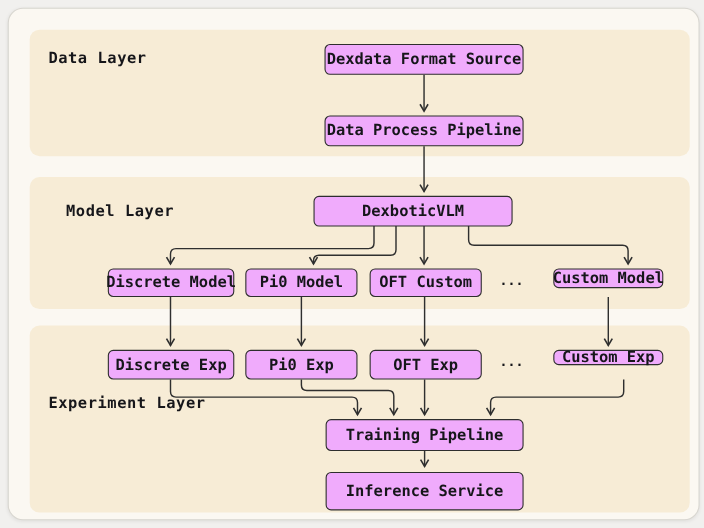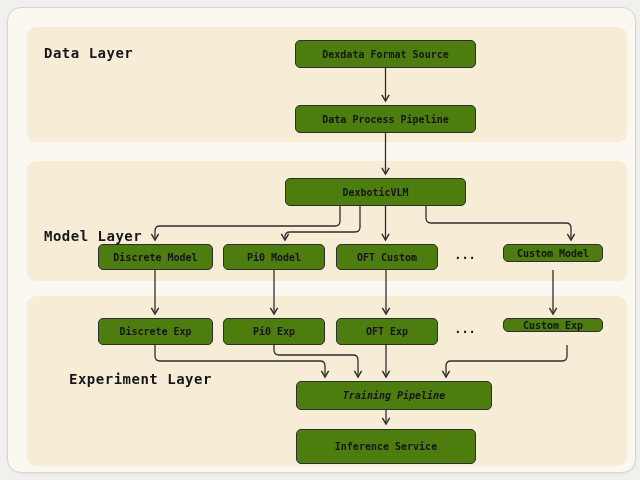--- a/index.html
+++ b/index.html
@@ -34,59 +34,59 @@
   .p3 { left: 19px; top: 288px; width: 600px; height: 170px; }
   .layer-label {
     position: absolute;
     font-size: 14px;
     font-weight: bold;
     letter-spacing: 0.5px;
     color: #16161a;
     white-space: nowrap;
   }
   .l1 { left: 36px; top: 37px; }
-  .l2 { left: 36px; top: 176px; margin-top: 44px; }
-  .l3 { left: 36px; top: 363px; margin-left: 25px; }
+  .l2 { left: 52px; top: 176px; }
+  .l3 { left: 36px; top: 351px; }
   .edges {
     position: absolute;
     left: 0; top: 0;
     width: 640px; height: 480px;
     pointer-events: none;
   }
   .edges path.edge {
     fill: none;
     stroke: #2f2f2f;
     stroke-width: 1.3;
   }
   .node {
     position: absolute;
     box-sizing: border-box;
-    background: #4d7c0f;
+    background: #f0abfc;
     border: 1.5px solid #2e2e2e;
     border-radius: 5px;
     display: flex;
     align-items: center;
     justify-content: center;
-    font-size: 10px;
+    font-size: 14px;
     font-weight: 600;
     color: #16161a;
     white-space: nowrap;
   }
   .n-dexdata      { left: 287px; top: 32px;  width: 181px; height: 28px; }
   .n-dataprocess  { left: 287px; top: 97px;  width: 181px; height: 28px; }
   .n-vlm          { left: 277px; top: 170px; width: 181px; height: 28px; text-align: right; }
   .n-discrete-m   { left: 90px;  top: 236px; width: 115px; height: 26px; }
   .n-pi0-m        { left: 215px; top: 236px; width: 102px; height: 26px; text-align: right; }
   .n-oft-m        { left: 328px; top: 236px; width: 102px; height: 26px; }
   .n-custom-m     { left: 495px; top: 236px; width: 100px; height: 18px; }
   .n-discrete-e   { left: 90px;  top: 310px; width: 115px; height: 27px; }
   .n-pi0-e        { left: 215px; top: 310px; width: 102px; height: 27px; }
   .n-oft-e        { left: 328px; top: 310px; width: 102px; height: 27px; }
   .n-custom-e     { left: 495px; top: 310px; width: 100px; height: 14px; }
-  .n-training     { left: 288px; top: 373px; width: 196px; height: 29px; font-style: italic; }
+  .n-training     { left: 288px; top: 373px; width: 180px; height: 29px; }
   .n-inference    { left: 288px; top: 421px; width: 180px; height: 35px; }
   .dots {
     position: absolute;
     width: 32px;
     text-align: center;
     font-size: 12px;
     font-weight: bold;
     color: #16161a;
   }
   .d1 { left: 441px; top: 240px; }

